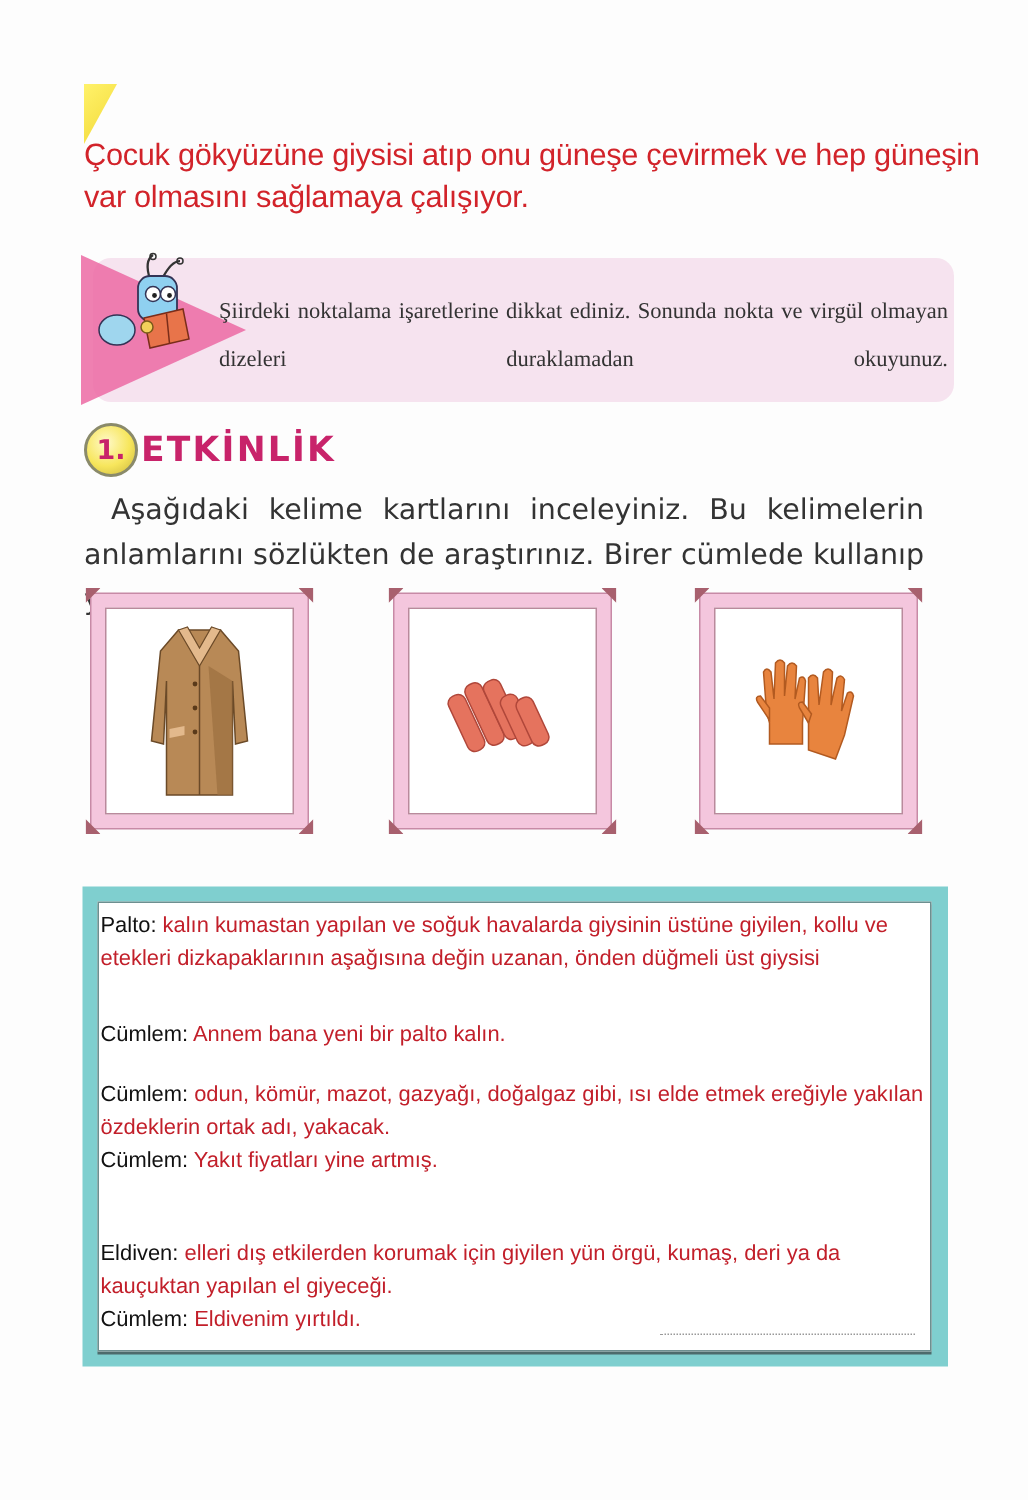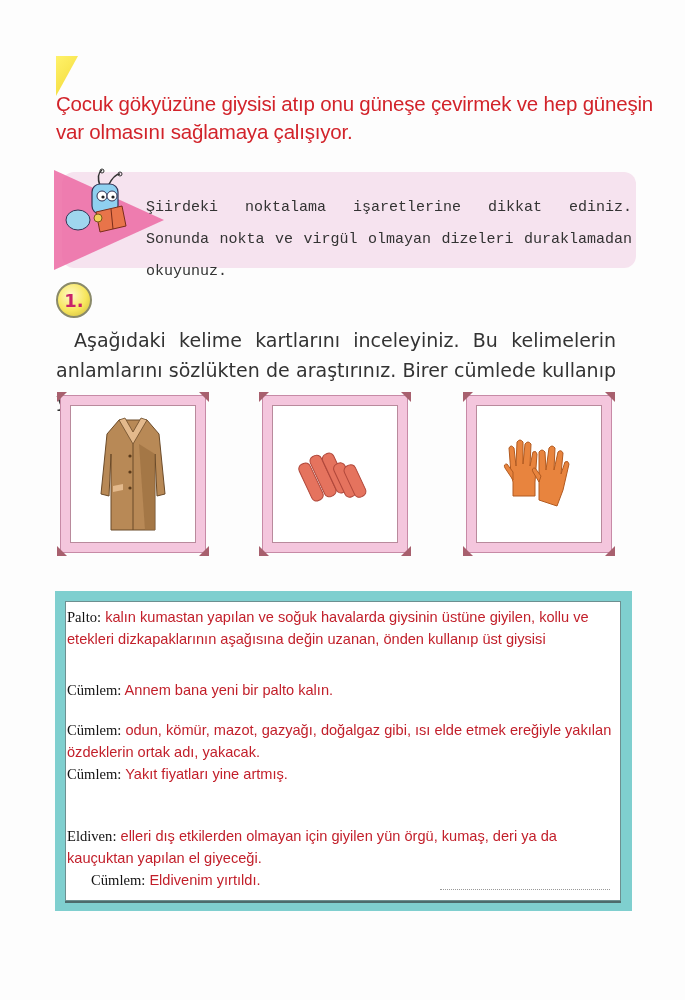--- a/index.html
+++ b/index.html
@@ -24,21 +24,21 @@
     }
     .note-triangle {
       position: absolute; left: 54px; top: 170px; width: 110px; height: 100px;
       background: #ec6aa3;
       clip-path: polygon(0 0, 0 100%, 100% 50%);
       opacity: 0.85;
     }
     .mascot { position: absolute; left: 62px; top: 168px; width: 80px; height: 80px; }
     .note-text {
       position: absolute; left: 146px; top: 192px; width: 486px;
-      font-family: Liberation Mono, monospace; font-size: 15px; line-height: 32px;
+      font-family: Liberation Serif, serif; font-size: 15px; line-height: 32px;
       color: #333; text-align: justify; text-align-last: justify;
     }
 
     .activity-header { position: absolute; left: 56px; top: 282px; height: 36px; display: flex; align-items: center; }
     .activity-badge {
       width: 36px; height: 36px; border-radius: 50%;
       background: radial-gradient(circle at 40% 35%, #fff9c8 0%, #f7e65c 55%, #c9b53c 100%);
       border: 2px solid #8a8a6a;
       display: flex; align-items: center; justify-content: center;
       color: #c8236a; font-weight: bold; font-size: 18px; font-family: "DejaVu Sans", sans-serif;
@@ -80,21 +80,21 @@
     }
     .answer-inner {
       position: absolute; left: 65px; top: 601px; width: 556px; height: 300px;
       background: #fff; border: 1px solid #6d8f90;
       box-shadow: 0 2px 0 #4d6b6c;
     }
     .answer-text {
       position: absolute; left: 67px; top: 606px; width: 560px;
       font-family: "Liberation Sans", sans-serif; font-size: 14.6px; line-height: 22px;
     }
-    .answer-text .k { color: #111; font-family: Liberation Serif, serif; }
+    .answer-text .k { color: #111; }
     .answer-text .v { color: #c21f2a; }
     .block { position: absolute; left: 0; width: 560px; }
     .dotted-line {
       position: absolute; left: 440px; top: 889px; width: 170px; height: 1px;
       border-top: 1px dotted #999;
     }
   </style>
 </head>
 <body>
 
@@ -116,20 +116,21 @@
   <circle cx="41" cy="29" r="1.6" fill="#222"></circle>
   <circle cx="51" cy="29" r="1.6" fill="#222"></circle>
   <path d="M34 44 L60 38 L64 58 L38 64 Z" fill="#e8744a" stroke="#7a2d1a" stroke-width="1"></path>
   <path d="M49 41 L51 61" stroke="#7a2d1a" stroke-width="1"></path>
   <circle cx="36" cy="50" r="4" fill="#f2d05a" stroke="#7a5a1a"></circle>
 </svg>
 <p class="note-text">Şiirdeki noktalama işaretlerine dikkat ediniz. Sonunda nokta ve virgül olmayan dizeleri duraklamadan okuyunuz.</p>
 
 <div class="activity-header">
   <div class="activity-badge">1.</div>
+  <div class="activity-title">ETKİNLİK</div>
 </div>
 <p class="instructions">Aşağıdaki kelime kartlarını inceleyiniz. Bu kelimelerin anlamlarını sözlükten de araştırınız. Birer cümlede kullanıp yazınız.</p>
 
 <div class="card" style="left:60px;">
   <div class="card-frame"></div>
   <div class="card-inner">
     <svg width="80" height="120" viewBox="0 0 80 120">
       <path d="M26 6 L54 6 L66 20 L72 80 L64 82 L62 40 L62 116 L18 116 L18 40 L16 82 L8 80 L14 20 Z" fill="#b88956" stroke="#6b4a28" stroke-width="1"></path>
       <path d="M26 6 L40 30 L54 6 L48 4 L40 18 L32 4 Z" fill="#e3b98c" stroke="#6b4a28" stroke-width="0.8"></path>
       <path d="M40 30 L40 116" stroke="#6b4a28" stroke-width="1"></path>
@@ -185,38 +186,38 @@
     <div class="card-corner cc-br"></div>
 </div>
 <div class="card-label" style="left:474px;">eldiven</div>
 
 <div class="answer-outer"></div>
 <div class="answer-inner"></div>
 
 <div class="answer-text">
   <div class="block" style="top:0px;">
     <span class="k">Palto:</span>
-    <span class="v">kalın kumastan yapılan ve soğuk havalarda giysinin üstüne giyilen, kollu ve etekleri dizkapaklarının aşağısına değin uzanan, önden kullanıp üst giysisi</span>
+    <span class="v">kalın kumastan yapılan ve soğuk havalarda giysinin üstüne giyilen, kollu ve etekleri dizkapaklarının aşağısına değin uzanan, önden düğmeli üst giysisi</span>
   </div>
   <div class="block" style="top:73px;">
     <span class="k">Cümlem:</span>
     <span class="v">Annem bana yeni bir palto kalın.</span>
   </div>
 
   <div class="block" style="top:113px;">
     <span class="k">Cümlem:</span>
     <span class="v">odun, kömür, mazot, gazyağı, doğalgaz gibi, ısı elde etmek ereğiyle yakılan özdeklerin ortak adı, yakacak.</span>
   </div>
   <div class="block" style="top:157px;">
     <span class="k">Cümlem:</span>
     <span class="v">Yakıt fiyatları yine artmış.</span>
   </div>
 
   <div class="block" style="top:219px;">
     <span class="k">Eldiven:</span>
-    <span class="v">elleri dış etkilerden olmayan için giyilen yün örgü, kumaş, deri ya da kauçuktan yapılan el giyeceği.</span>
-  </div>
-  <div class="block" style="top:263px;padding-left:24px;">
+    <span class="v">elleri dış etkilerden korumak için giyilen yün örgü, kumaş, deri ya da kauçuktan yapılan el giyeceği.</span>
+  </div>
+  <div class="block" style="top:263px;">
     <span class="k">Cümlem:</span>
     <span class="v">Eldivenim yırtıldı.</span>
   </div>
 </div>
 <div class="dotted-line"></div>
 
 </body></html>

